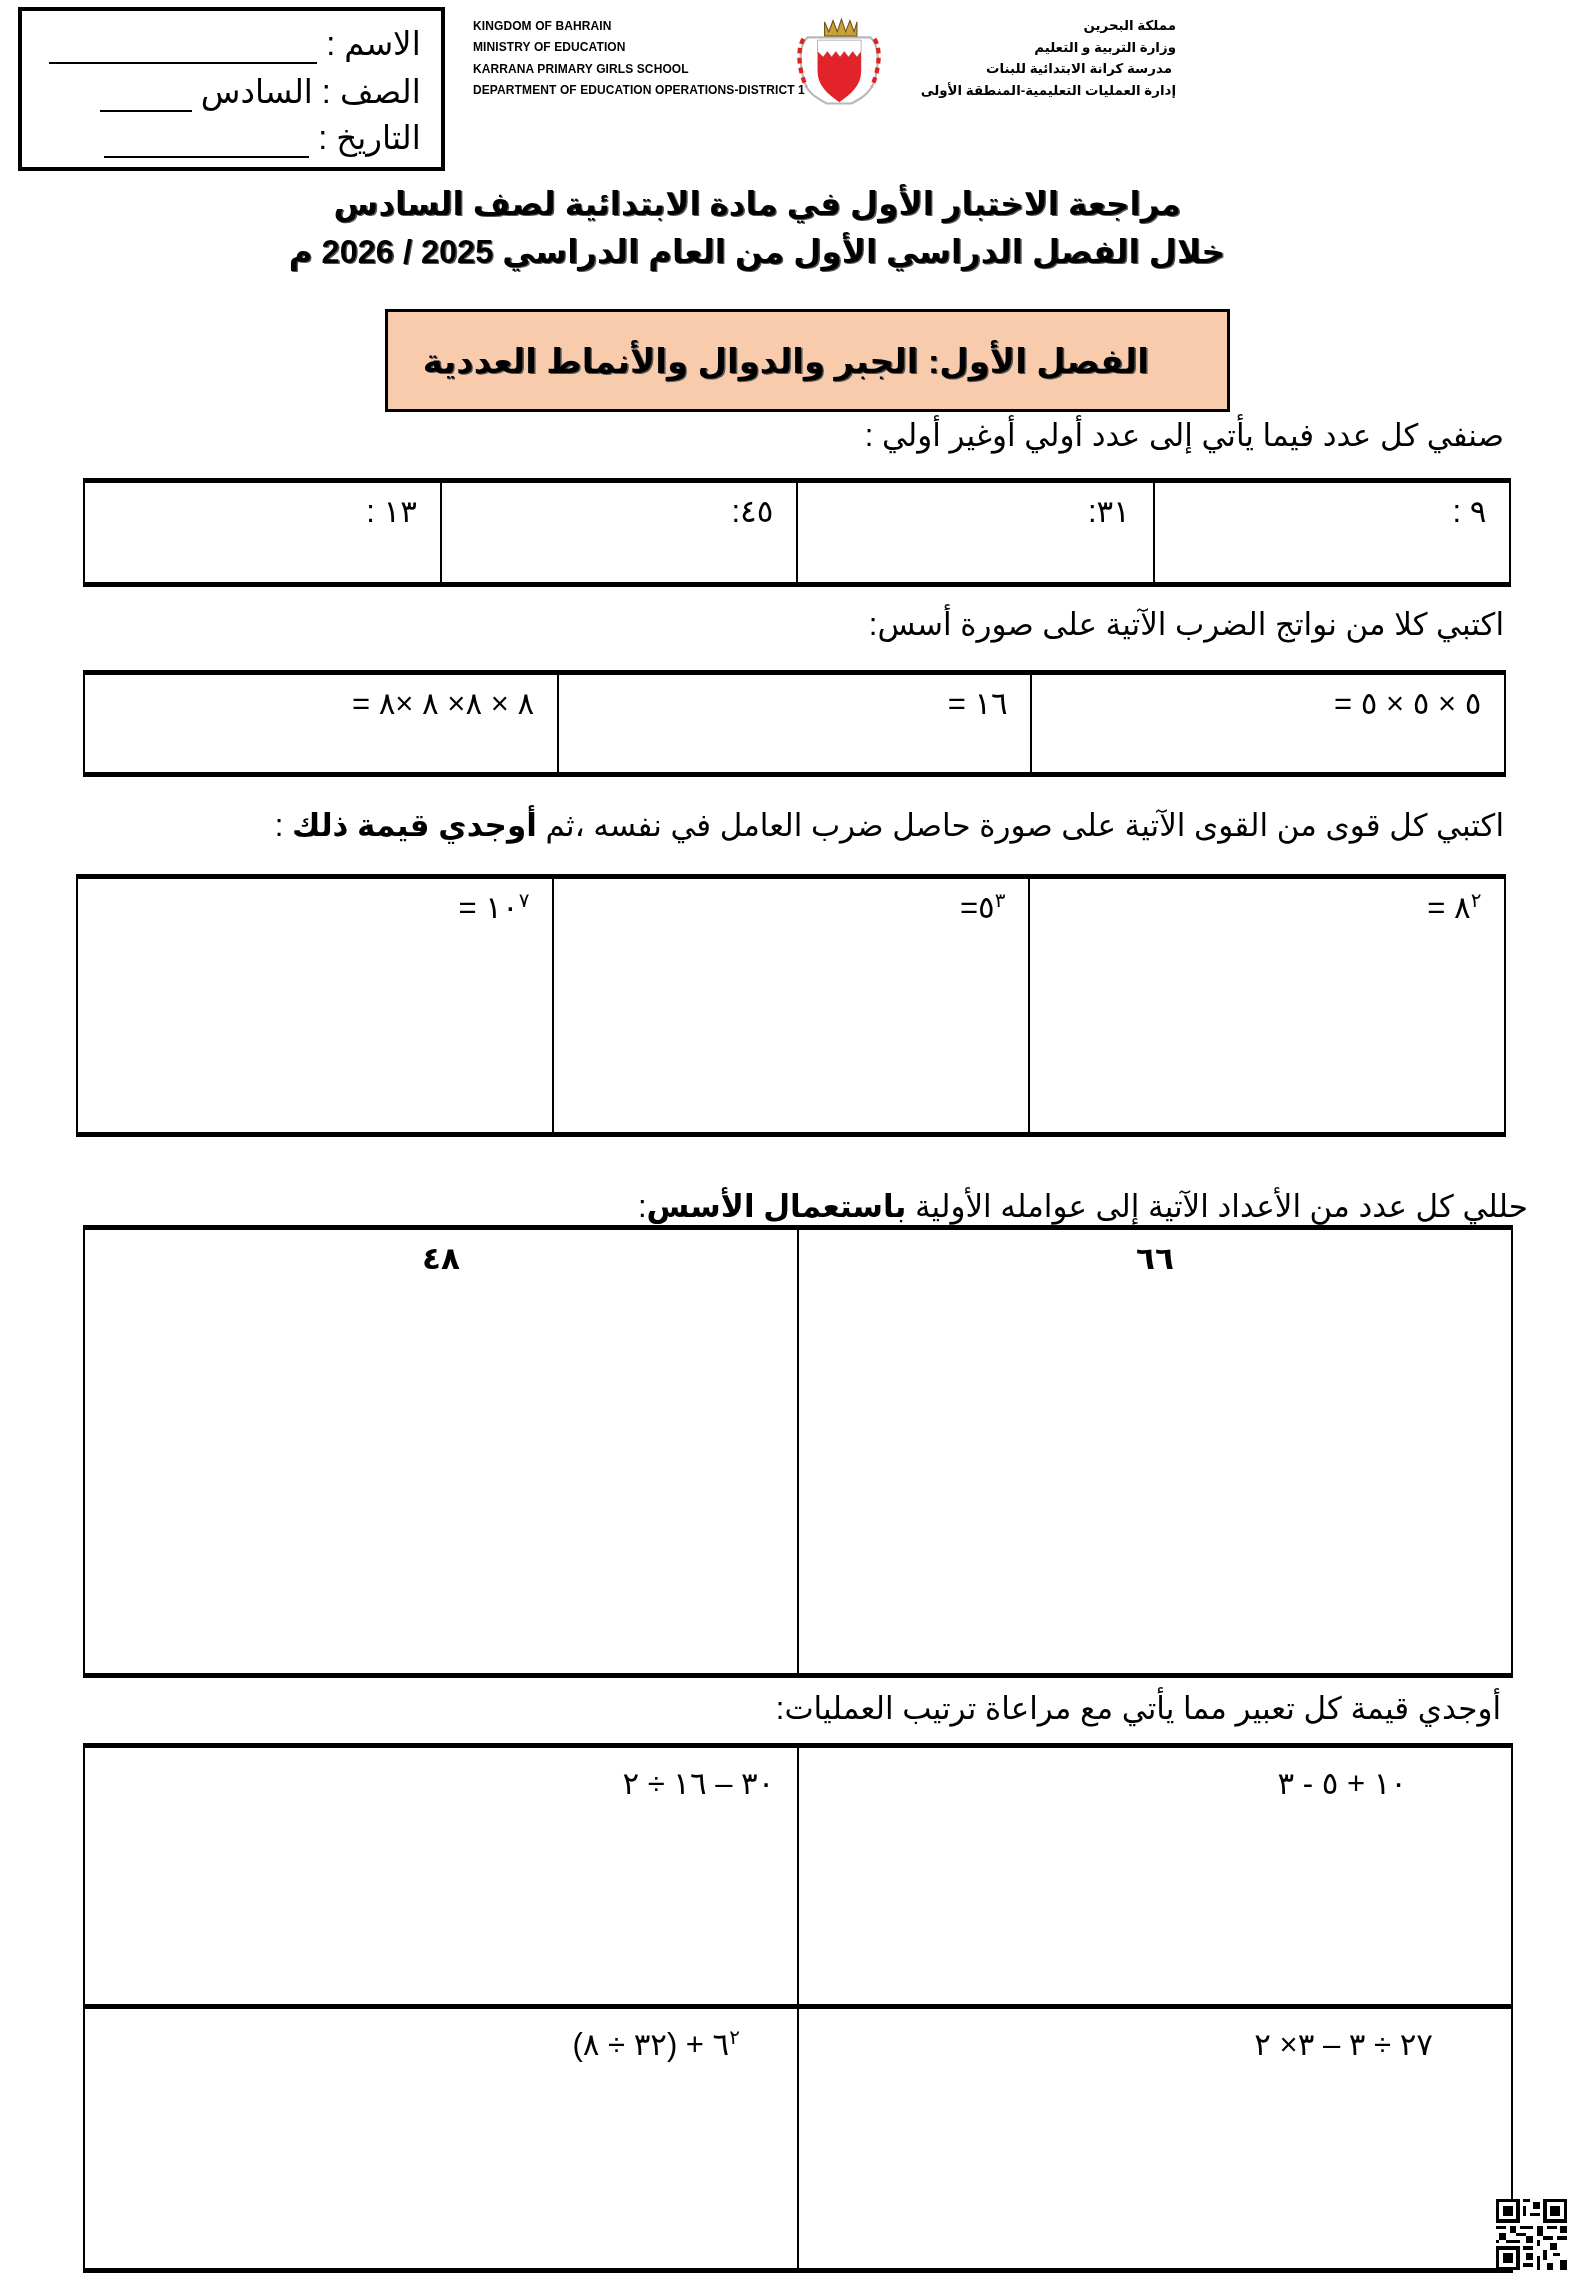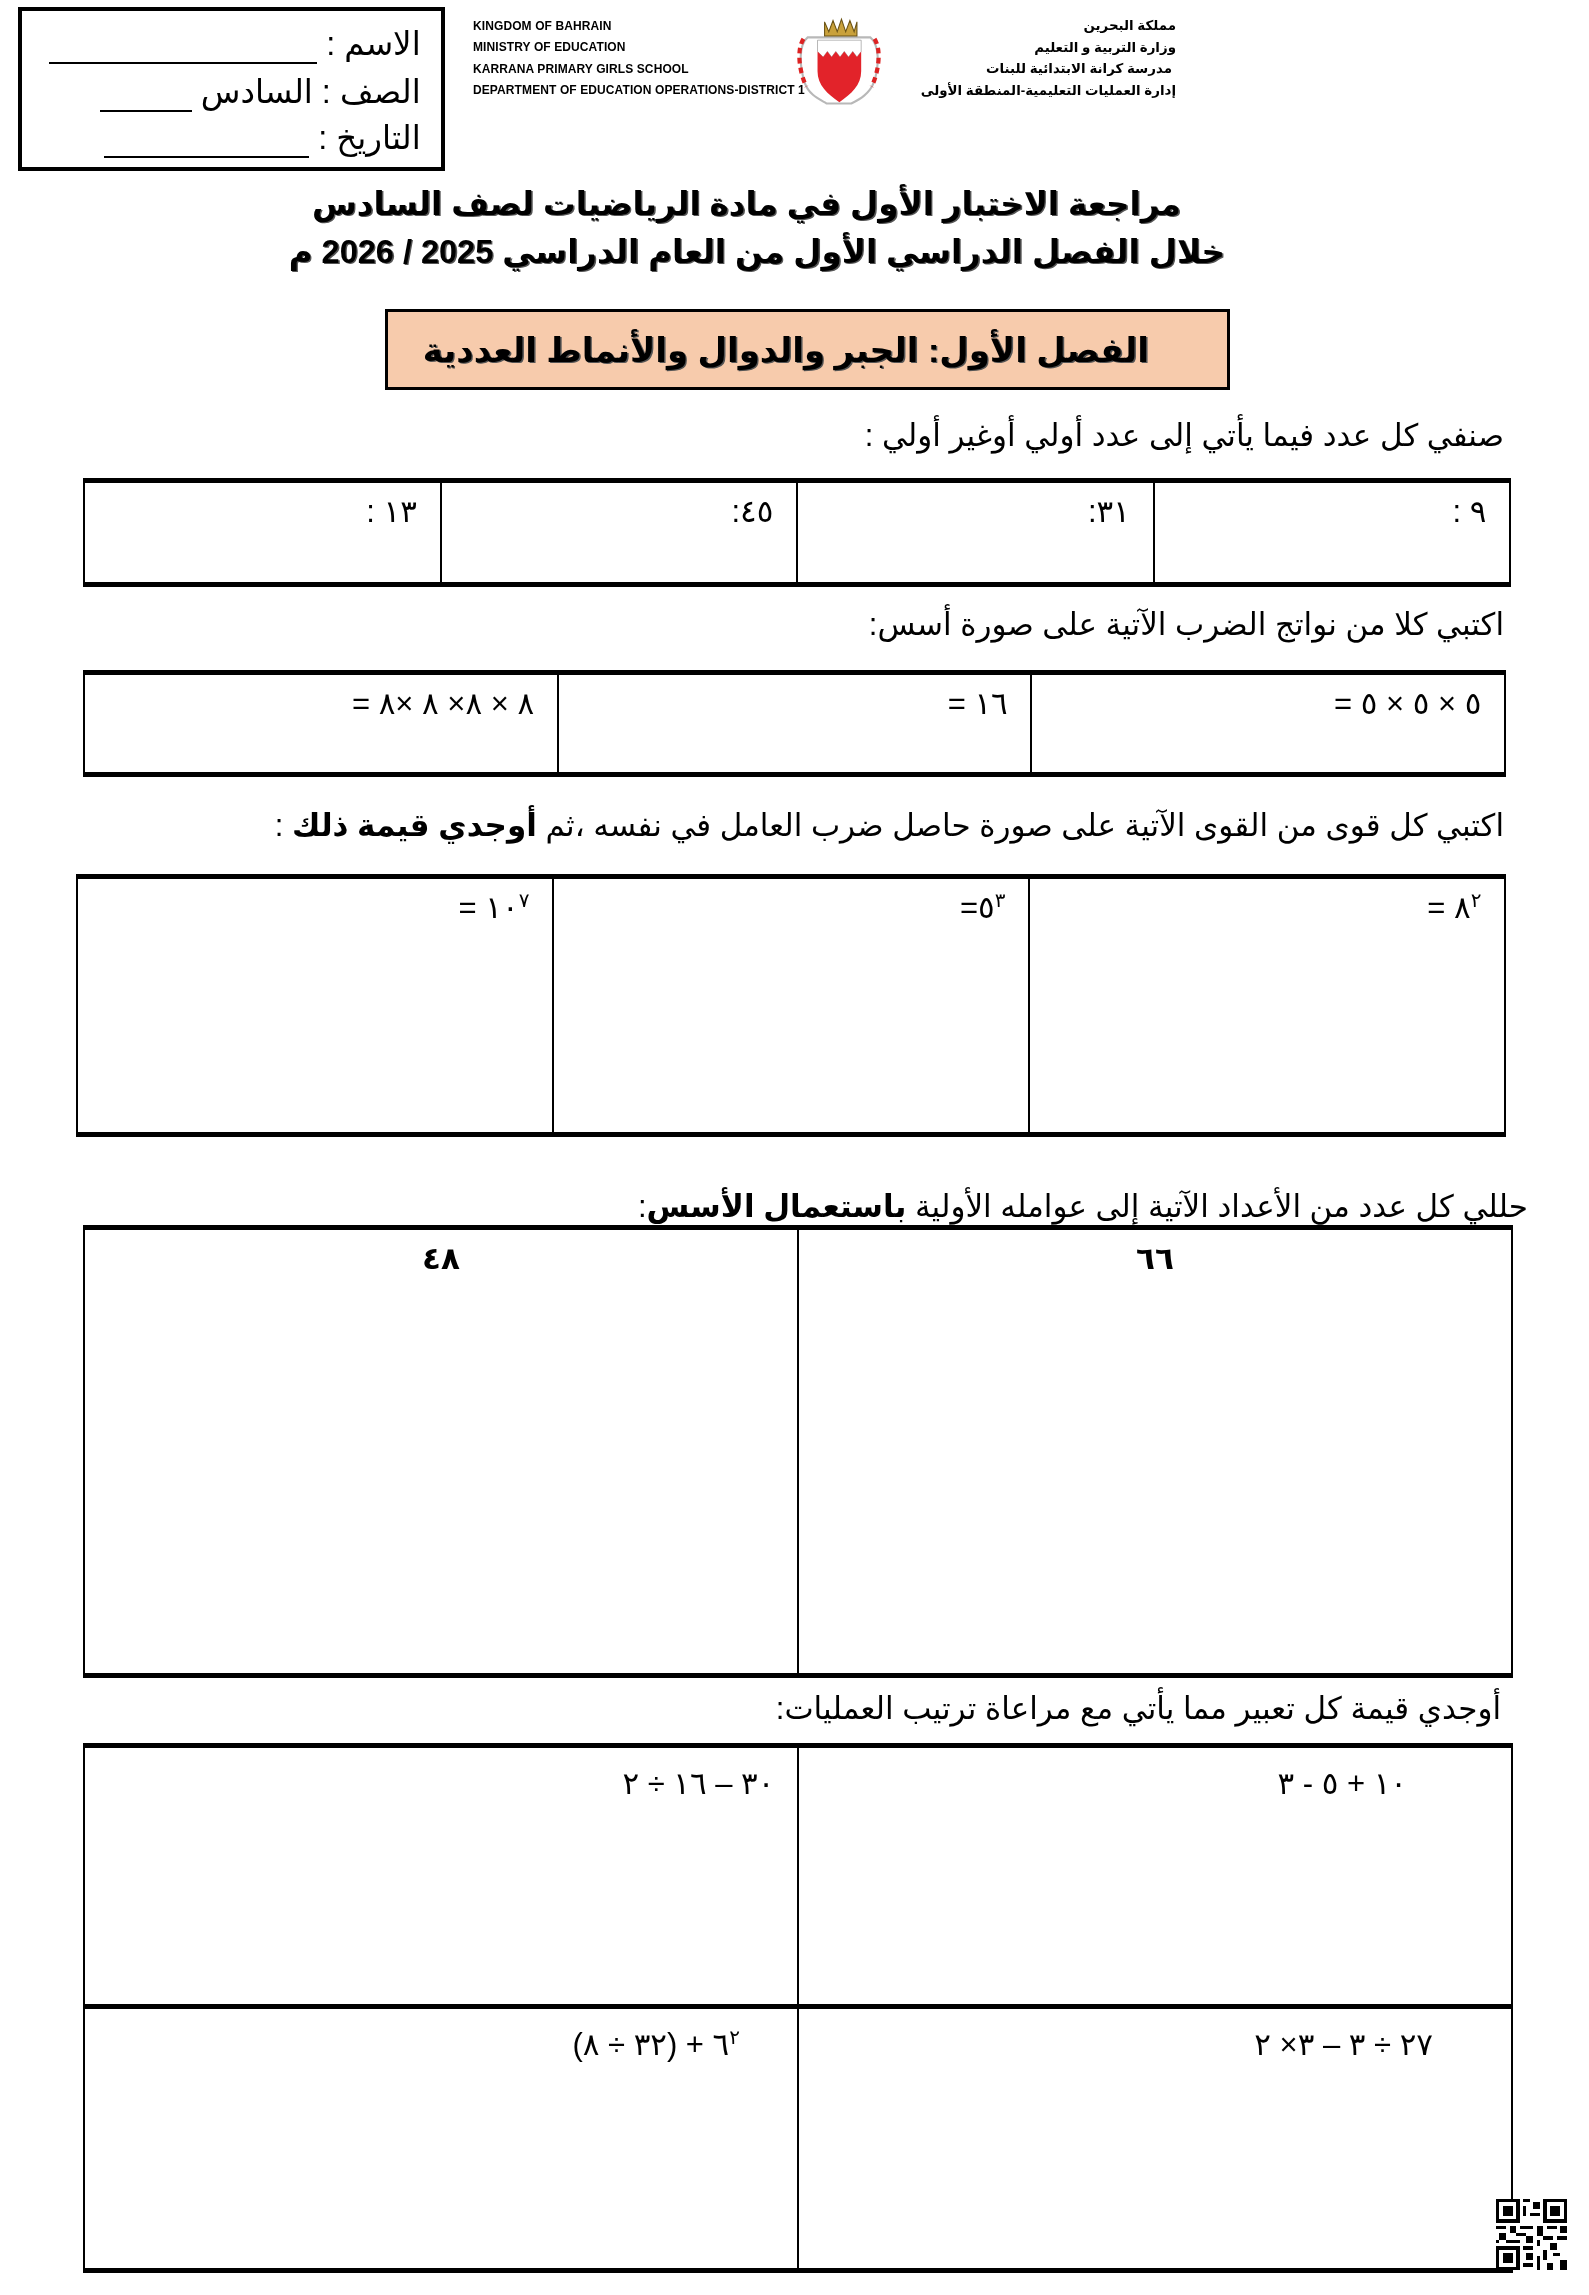--- a/index.html
+++ b/index.html
@@ -14,21 +14,21 @@
 
   
   .en-head { left:473px; font-size:12px; font-weight:bold; letter-spacing:0.1px; white-space:nowrap; font-family:"Liberation Sans Narrow","Liberation Sans",sans-serif; }
   .ar-head { right:413px; direction:rtl; font-size:13.4px; font-weight:bold; white-space:nowrap; text-align:right; }
 
   
   #emblem { left:795px; top:15.5px; width:88px; height:92px; }
 
   .title { direction:rtl; font-weight:bold; font-size:32.5px; white-space:nowrap; text-shadow:1.4px 1.4px 0 #555; }
 
-  #chapter-box { left:385px; top:309px; width:845px; height:81px; background:#f7cbac; border:3.5px solid #000; box-sizing:border-box;
+  #chapter-box { left:385px; top:309px; width:845px; height:103px; background:#f7cbac; border:3.5px solid #000; box-sizing:border-box;
                  display:flex; align-items:center; justify-content:flex-end; padding-right:78px; }
   #chapter-box span { direction:rtl; font-weight:bold; font-size:34px; text-shadow:1.4px 1.4px 0 #555; white-space:nowrap; }
 
   .question { direction:rtl; font-size:31px; white-space:nowrap; text-align:right; }
   .question b { font-weight:bold; }
 
   table.grid { position:absolute; border-collapse:collapse; direction:rtl; table-layout:fixed; }
   table.grid td { border:2.1px solid #000; vertical-align:top; text-align:right; font-size:31px; padding:10px 22.6px 0 0; white-space:nowrap; }
   table.grid.thick-tb { border-top:5px solid #000; border-bottom:5px solid #000; }
   table.grid td.center { text-align:center; padding-right:0; }
@@ -69,21 +69,21 @@
   <path d="M42 8 L48 22 L54 6 L60 22 L66 4 L72 22 L78 6 L84 22 L88 8 L88 28 L42 28 Z" fill="#c9a13b" stroke="#6b5314" stroke-width="1.5"></path>
   <path d="M32 34 L94 34 L94 50 L88 58 L82 50 L76 58 L70 50 L64 58 L58 50 L52 58 L46 50 L40 58 L32 50 Z" fill="#ffffff" stroke="#999" stroke-width="1"></path>
   <path d="M32 50 L40 58 L46 50 L52 58 L58 50 L64 58 L70 50 L76 58 L82 50 L88 58 L94 50 L94 78 C94 98 80 110 63 122 C46 110 32 98 32 78 Z" fill="#e2232a"></path>
 </svg>
 
 <div class="abs ar-head" style="top:17.7px;">مملكة البحرين</div>
 <div class="abs ar-head" style="top:40px;">وزارة التربية و التعليم</div>
 <div class="abs ar-head" style="top:61px; right:417px;">مدرسة كرانة الابتدائية للبنات</div>
 <div class="abs ar-head" style="top:83px;margin-left:44px;">إدارة العمليات التعليمية-المنطقة الأولى</div>
 
-<div class="abs title" style="top:185px; right:408px;">مراجعة الاختبار الأول في مادة الرياضيات لصف السادس</div>
+<div class="abs title" style="top:185px; right:408px;">مراجعة الاختبار الأول في مادة الابتدائية لصف السادس</div>
 <div class="abs title" style="top:233px; right:364px;">خلال الفصل الدراسي الأول من العام الدراسي 2025 / 2026 م</div>
 
 <div id="chapter-box" class="abs">
   <span>الفصل الأول: الجبر والدوال والأنماط العددية</span>
 </div>
 
 <div class="abs question" style="top:417px; right:85px;">صنفي كل عدد فيما يأتي إلى عدد أولي أوغير أولي :</div>
 <table class="grid thick-tb" style="left:83px; top:478px; width:1428px; height:109px;">
   <tbody>
       <tr>

